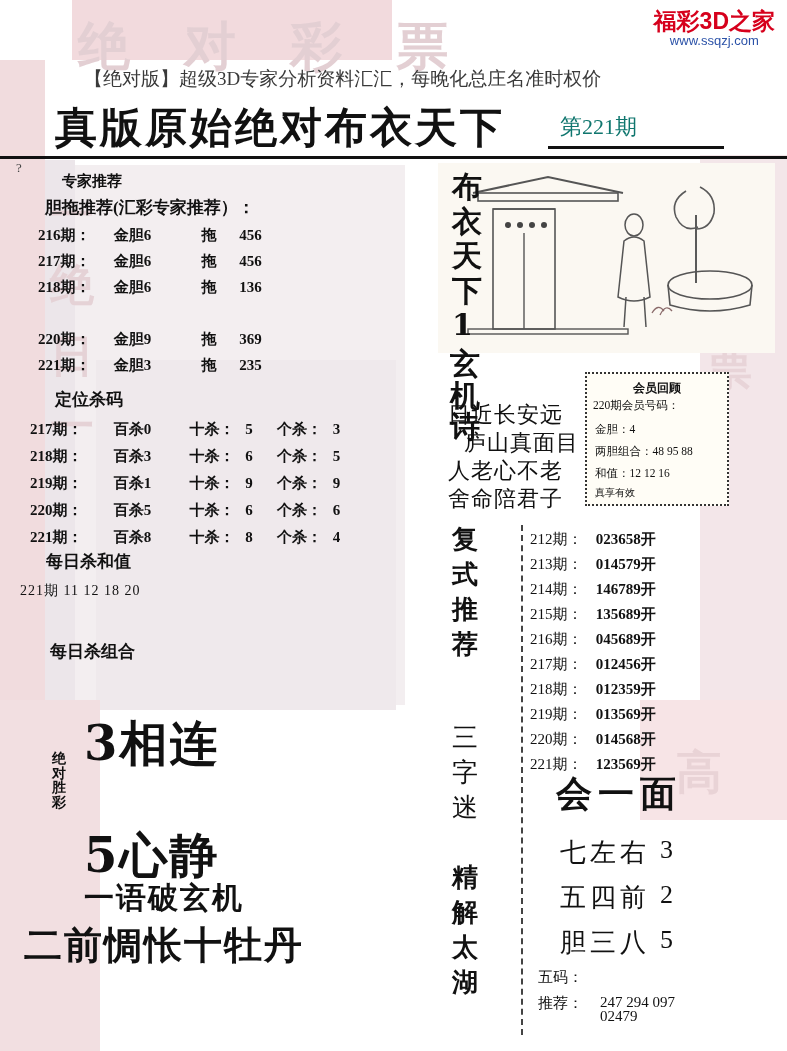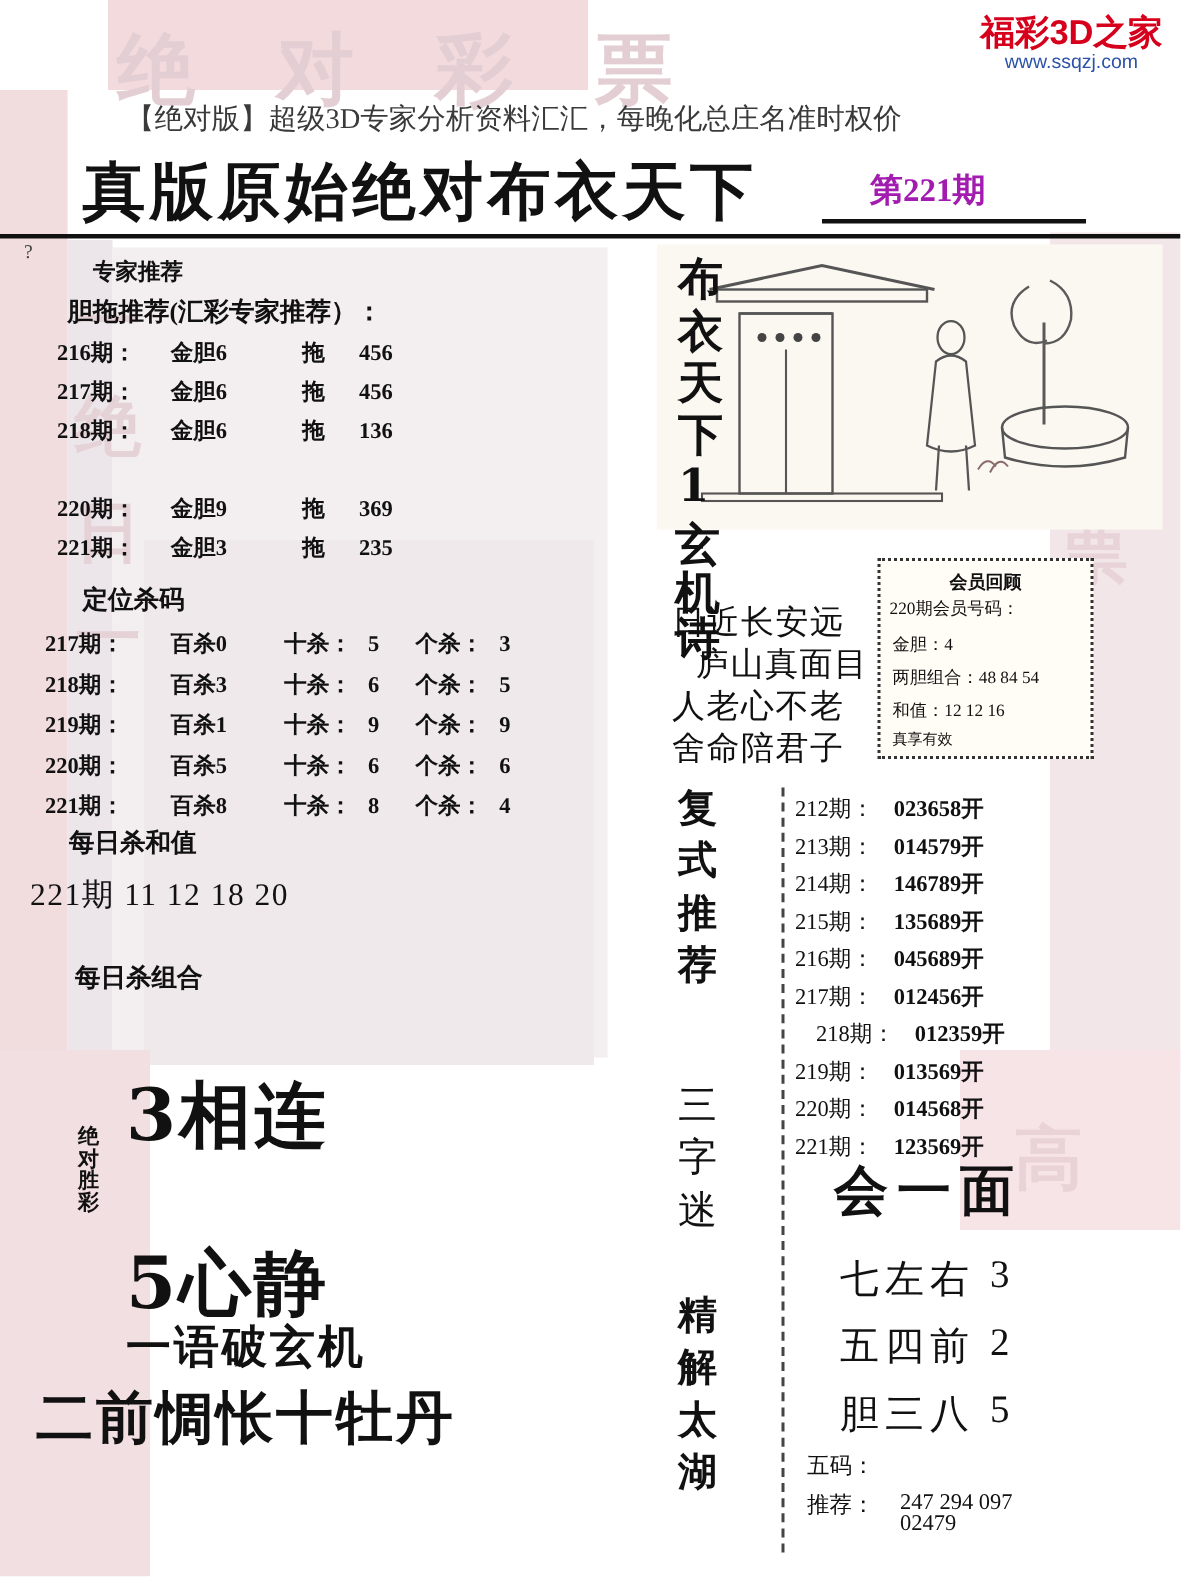--- a/index.html
+++ b/index.html
@@ -29,21 +29,21 @@
   
   .logo{position:absolute;right:12px;top:8px;text-align:center;line-height:1.15;}
   .logo .l1{color:#d6001c;font-size:23px;font-weight:bold;font-family:"Liberation Sans",sans-serif;}
   .logo .l2{color:#2b52a8;font-size:13px;font-family:"Liberation Sans",sans-serif;}
 
   .banner{position:absolute;left:84px;top:66px;width:640px;font-size:19px;color:#3a3a3a;
           white-space:nowrap;font-family:"Liberation Serif",serif;}
 
   .title{position:absolute;left:55px;top:100px;font-size:42px;font-weight:bold;color:#111;
          letter-spacing:3px;font-family:"DejaVu Serif",serif;}
-  .issue{position:absolute;left:560px;top:112px;font-size:22px;font-weight:bold;color:#a21caf;margin-left:20px;}
+  .issue{position:absolute;left:560px;top:112px;font-size:22px;font-weight:normal;color:#0f766e;}
   .title-rule{position:absolute;left:548px;top:146px;width:176px;height:3px;background:#111;}
   .hdr-rule{position:absolute;left:0;top:156px;width:787px;height:3px;background:#111;}
   .qmark{position:absolute;left:16px;top:160px;font-size:13px;color:#444;}
 
   
   .lbl{position:absolute;font-weight:bold;font-size:15px;color:#111;}
   .lbl-lg{position:absolute;font-weight:bold;font-size:17px;color:#111;}
 
   .row{position:absolute;font-size:15px;color:#111;white-space:nowrap;}
 
@@ -185,21 +185,21 @@
   <div class="row" style="left:30px;top:528px;">
     <span style="display:inline-block;width:80px;font-weight:bold;">221期：</span>
     <span style="display:inline-block;width:72px;font-weight:bold;">百杀8</span>
     <span style="display:inline-block;width:52px;font-weight:bold;">十杀：</span>
     <span style="display:inline-block;width:28px;font-weight:bold;">8</span>
     <span style="display:inline-block;width:52px;font-weight:bold;">个杀：</span>
     <span style="font-weight:bold;">4</span>
   </div>
 
   <div class="lbl-lg" style="left:46px;top:550px;">每日杀和值</div>
-  <div style="position:absolute;left:20px;top:582px;font-size:21px;color:#111;letter-spacing:1px;">221期  11  12    18    20</div>
+  <div style="position:absolute;left:20px;top:582px;font-size:14px;color:#111;letter-spacing:1px;">221期  11  12    18    20</div>
 
   <div class="lbl-lg" style="left:50px;top:640px;">每日杀组合</div>
 
   <div class="vsep"></div>
 
   <div class="artbox">
     <svg width="337" height="190" viewBox="0 0 337 190">
       <rect x="0" y="0" width="337" height="190" fill="#fbf8f2"></rect>
 
       <path d="M35 30 L110 14 L185 30" stroke="#555" fill="none" stroke-width="2"></path>
@@ -237,21 +237,21 @@
   <div class="poem" style="left:448px;top:484px;">舍命陪君子</div>
 
   <div class="vtitle" style="left:452px;top:522px;width:36px;font-size:26px;line-height:1.35;">复式推荐</div>
   <div class="vtitle" style="left:452px;top:720px;width:36px;font-size:26px;line-height:1.35;font-weight:normal;">三字迷</div>
   <div class="vtitle" style="left:452px;top:860px;width:36px;font-size:26px;line-height:1.35;">精解太湖</div>
 
   <div class="memberbox">
     <div class="mb-t" style="top:6px;">会员回顾</div>
     <div class="mb-l" style="left:6px;top:24px;">220期会员号码：</div>
     <div class="mb-l" style="left:8px;top:48px;">金胆：4</div>
-    <div class="mb-l" style="left:8px;top:70px;">两胆组合：48 84 54</div>
+    <div class="mb-l" style="left:8px;top:70px;">两胆组合：48 95 88</div>
     <div class="mb-l" style="left:8px;top:92px;">和值：12  12  16</div>
     <div class="mb-l" style="left:8px;top:112px;font-size:10px;">真享有效</div>
   </div>
 
   <div class="res" style="left:530px;top:530px;">
     <span style="display:inline-block;width:62px;">212期：</span>
     <span class="n">023658开</span>
   </div>
   <div class="res" style="left:530px;top:555px;">
     <span style="display:inline-block;width:62px;">213期：</span>
@@ -266,21 +266,21 @@
     <span class="n">135689开</span>
   </div>
   <div class="res" style="left:530px;top:630px;">
     <span style="display:inline-block;width:62px;">216期：</span>
     <span class="n">045689开</span>
   </div>
   <div class="res" style="left:530px;top:655px;">
     <span style="display:inline-block;width:62px;">217期：</span>
     <span class="n">012456开</span>
   </div>
-  <div class="res" style="left:544px;top:680px;">
+  <div class="res" style="left:530px;top:680px;">
     <span style="display:inline-block;width:62px;">218期：</span>
     <span class="n">012359开</span>
   </div>
   <div class="res" style="left:530px;top:705px;">
     <span style="display:inline-block;width:62px;">219期：</span>
     <span class="n">013569开</span>
   </div>
   <div class="res" style="left:530px;top:730px;">
     <span style="display:inline-block;width:62px;">220期：</span>
     <span class="n">014568开</span>

